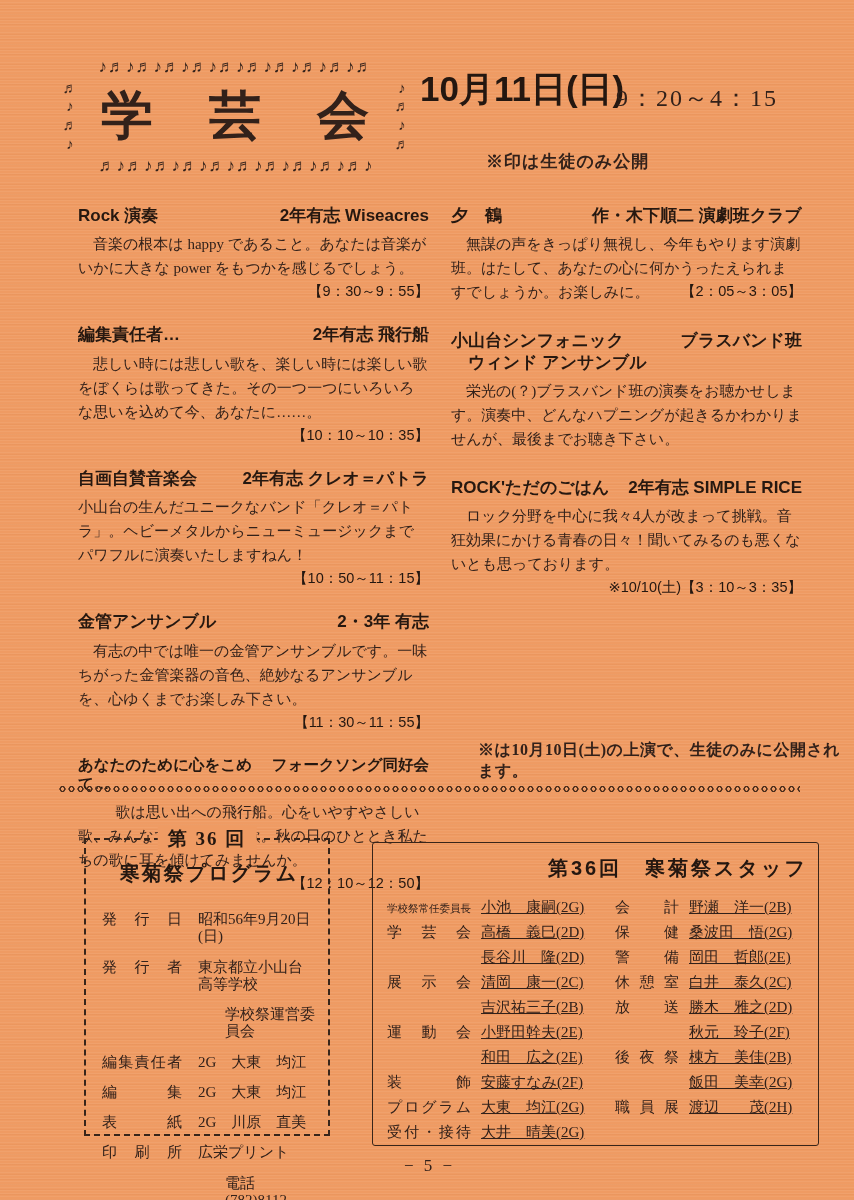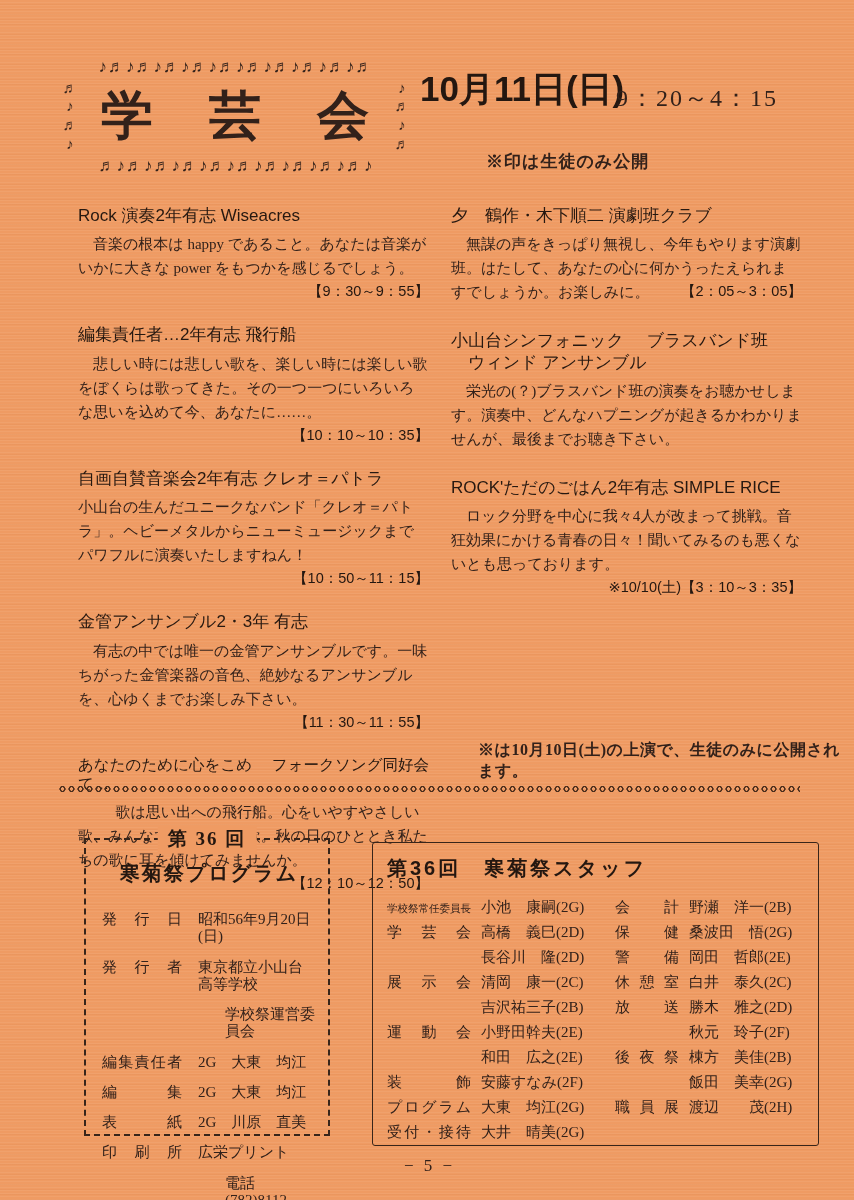--- a/index.html
+++ b/index.html
@@ -31,23 +31,23 @@
     font-weight:bold;font-size:35px;letter-spacing:0;white-space:nowrap;color:#241710;
   }
   .time{position:absolute;left:616px;top:82px;font-size:24px;letter-spacing:2px;white-space:nowrap;text-align:right;}
   .note-top{position:absolute;left:486px;top:150px;font-size:17px;font-weight:bold;letter-spacing:1px;}
   
   .columns{position:absolute;left:78px;top:205px;width:724px;display:flex;gap:22px;}
   .col{width:351px;}
   .prog-item{margin-bottom:21px;overflow:hidden;}
   .col-right .prog-item{margin-bottom:26px;}
   .prog-head{
-    display:flex;align-items:flex-start;
+    display:flex;justify-content:space-between;align-items:flex-start;
     font-family:"Liberation Sans","DejaVu Sans",sans-serif;
-    font-weight:normal;font-size:17px;line-height:1.25;margin-bottom:6px;color:#261810;
+    font-weight:bold;font-size:17px;line-height:1.25;margin-bottom:6px;color:#261810;
   }
   .prog-head.head-sm{font-size:15.5px;}
   .prog-title{white-space:pre-line;}
   .prog-perf{text-align:right;white-space:nowrap;}
   .prog-desc{margin:0;font-size:15px;line-height:1.6;text-indent:1em;}
   .prog-desc.no-indent{text-indent:0;}
   .prog-desc.indent2{text-indent:2.5em;}
   .prog-time{
     float:right;font-weight:normal;font-size:14.5px;
     font-family:"Liberation Sans","DejaVu Sans",sans-serif;color:#241710;
@@ -78,31 +78,31 @@
   }
   .pub-row{display:flex;margin-bottom:13px;font-size:15px;line-height:1.15;}
   .pub-label{width:80px;flex-shrink:0;margin-right:16px;text-align-last:justify;font-family:Liberation Serif, serif;}
   .pub-row.indent .pub-value{padding-left:1.8em;}
   
   .staff-box{
     position:absolute;left:372px;top:842px;width:447px;height:304px;
     border:1.5px solid #38251a;border-radius:3px;box-sizing:border-box;padding:12px 10px 0 14px;
   }
   .staff-title{
-    text-align:left;font-size:20px;font-weight:bold;letter-spacing:3px;margin-bottom:16px;
+    text-align:right;font-size:20px;font-weight:bold;letter-spacing:3px;margin-bottom:16px;
     font-family:"Liberation Sans","DejaVu Sans",sans-serif;color:#241710;
   }
   .staff-cols{display:flex;}
   .staff-col-left{flex:0 0 228px;}
   .staff-col-right{flex:1;}
   .staff-row{display:flex;align-items:baseline;margin-bottom:7px;font-size:15px;line-height:1.2;}
   .staff-role{width:84px;flex-shrink:0;margin-right:10px;text-align-last:justify;}
   .staff-col-right .staff-role{width:64px;}
   .staff-row.role-sm .staff-role{font-size:10.5px;text-align-last:justify;}
-  .staff-name{white-space:nowrap;}
+  .staff-name{white-space:nowrap;text-decoration:underline;}
   
   .page-num{position:absolute;left:404px;top:1156px;font-size:17px;letter-spacing:3px;}
 </style>
 </head>
 <body>
 
 <div class="sheet">
 
   <div class="title-block">
     <div class="notes-row">♪♬♪♬♪♬♪♬♪♬♪♬♪♬♪♬♪♬♪♬</div>

